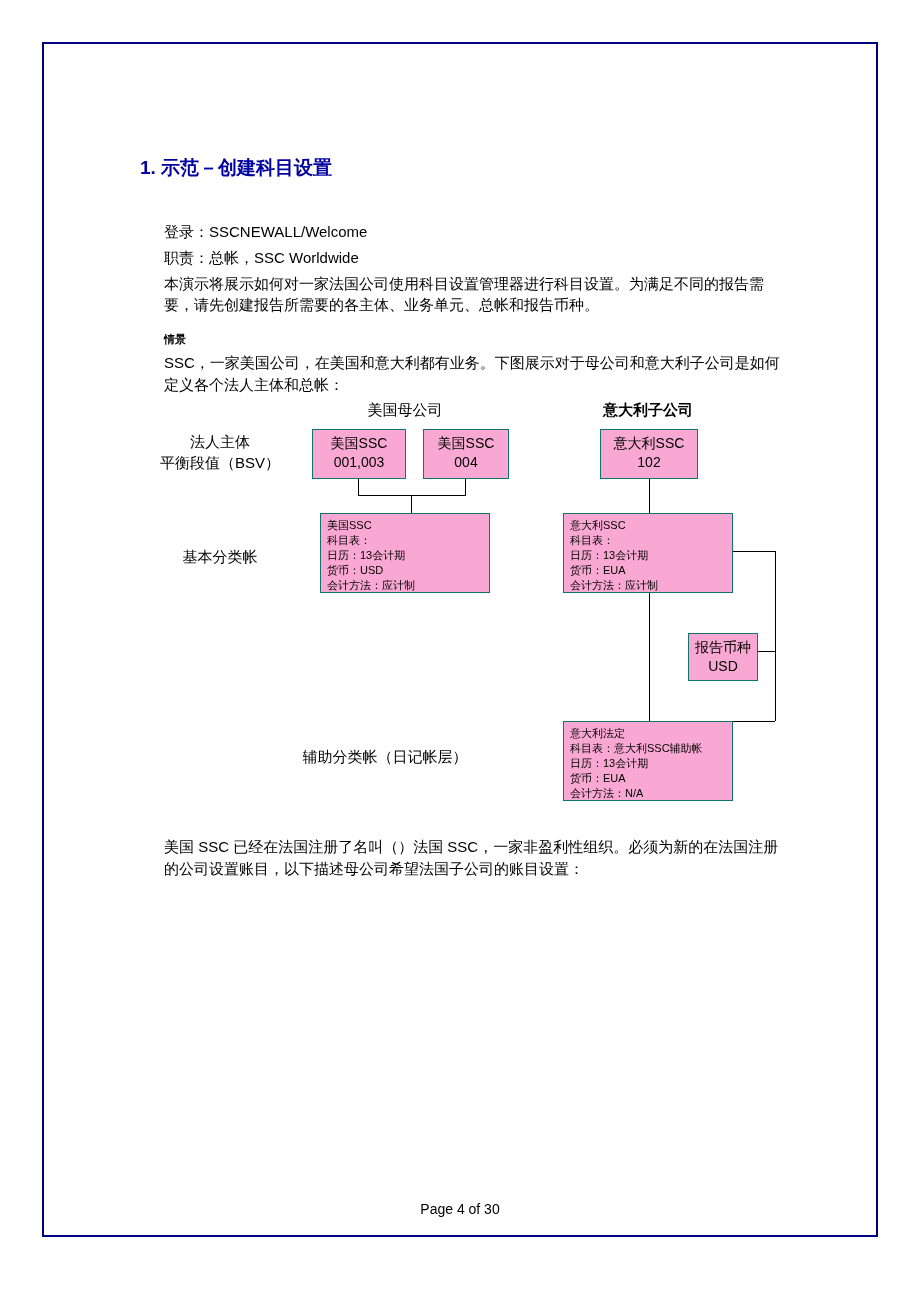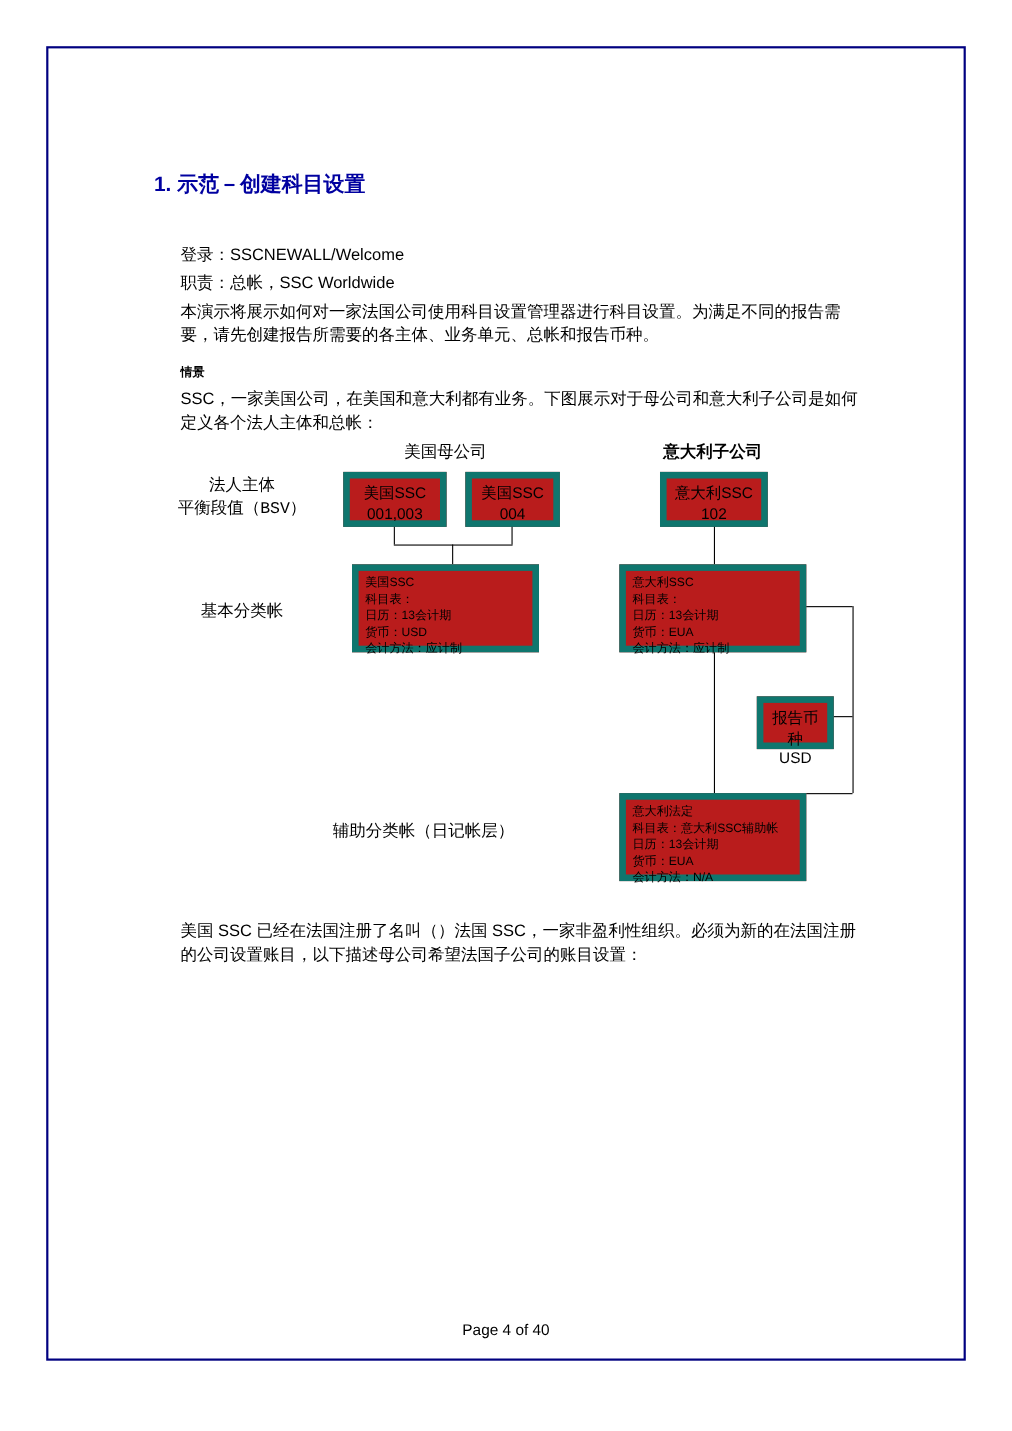--- a/index.html
+++ b/index.html
@@ -50,22 +50,22 @@
   }
   .diagram {
     position: relative;
     width: 640px;
     height: 425px;
     margin-top: 6px;
     font-size: 12px;
   }
   .box {
     position: absolute;
-    border: 6px solid #0f766e;
-    background: #b91c1c;
+    border: 1px solid #0f766e;
+    background: #f9a8d4;
     text-align: center;
     padding: 4px 2px;
     box-sizing: border-box;
     font-size: 14px;
     line-height: 1.3;
   }
   .box.small {
     font-size: 11px;
     text-align: left;
     padding: 4px 6px;
@@ -77,21 +77,20 @@
   .col-header {
     position: absolute;
     font-size: 15px;
     text-align: center;
   }
   .row-label {
     position: absolute;
     font-size: 15px;
     text-align: center;
     line-height: 1.4;
-    font-family: Liberation Mono, monospace;
   }
   .line-h {
     position: absolute;
     height: 1px;
     background: #000;
   }
   .line-v {
     position: absolute;
     width: 1px;
     background: #000;
@@ -103,21 +102,21 @@
     text-align: center;
     font-size: 14px;
     font-family: Arial, sans-serif;
   }
 </style>
 </head>
 <body>
 
 <div class="page">
   <div class="frame">
-    <div class="footer">Page 4 of 40</div>
+    <div class="footer">Page 4 of 30</div>
   </div>
 
   <div class="content">
     <div class="heading">1. 示范－创建科目设置</div>
 
     <div class="para">登录：SSCNEWALL/Welcome</div>
     <div class="para">职责：总帐，SSC Worldwide</div>
     <div class="para">本演示将展示如何对一家法国公司使用科目设置管理器进行科目设置。为满足不同的报告需要，请先创建报告所需要的各主体、业务单元、总帐和报告币种。</div>
 
     <div class="para section-label">情景</div>

